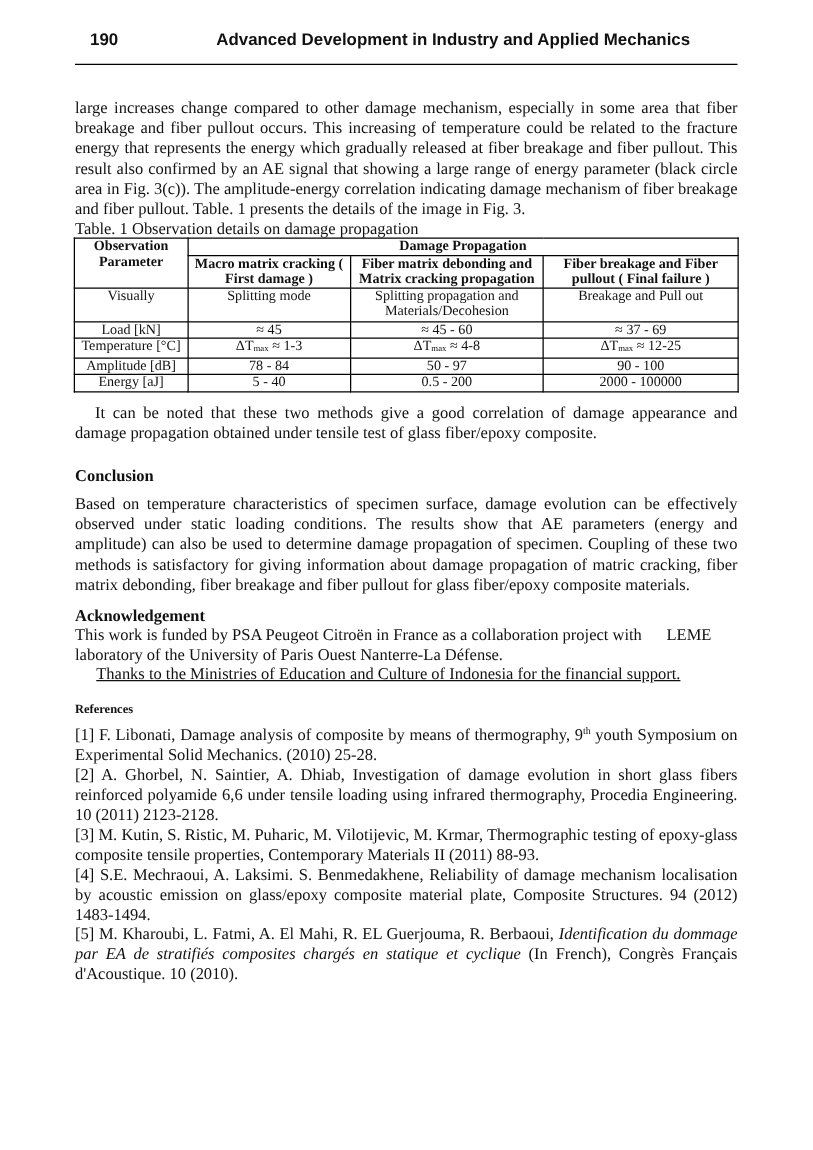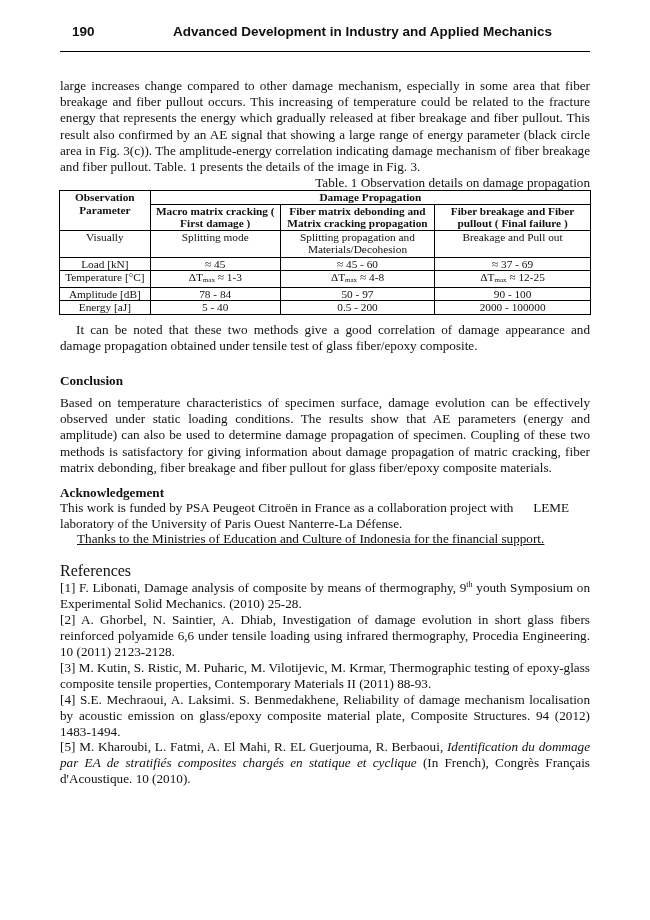--- a/index.html
+++ b/index.html
@@ -3,36 +3,36 @@
 <meta charset="utf-8">
 <style>
   html, body { margin: 0; padding: 0; background: #ffffff; }
   body { width: 650px; height: 920px; position: relative; overflow: hidden; color: #111; }
   .header { position: absolute; left: 72px; top: 22px; width: 530px; height: 20px; font-family: "Liberation Sans", sans-serif; font-weight: bold; font-size: 13.5px; }
   .header .pnum { position: absolute; left: 0; top: 2px; }
   .header .jtitle { position: absolute; left: 101px; top: 2px; }
   .hrule { position: absolute; left: 60px; top: 51px; width: 530px; height: 0; border-top: 1.3px solid #000; }
   .body-text { position: absolute; left: 60px; width: 530px; font-family: "Liberation Serif", serif; font-size: 13.2px; line-height: 16.2px; text-align: justify; }
   .p1 { top: 78px; }
-  .caption { position: absolute; left: 60px; width: 530px; top: 175px; text-align: right; font-family: "Liberation Serif", serif; font-size: 13.2px; }
+  .caption { position: absolute; left: 60px; width: 530px; top: 175px; text-align: left; font-family: "Liberation Serif", serif; font-size: 13.2px; }
   table.obs { position: absolute; left: 59px; top: 190px; width: 532px; border-collapse: collapse; font-family: "Liberation Serif", serif; font-size: 11.3px; line-height: 12.5px; }
   table.obs td, table.obs th { border: 1px solid #000000; padding: 0 2px; text-align: center; vertical-align: top; }
   table.obs th { font-weight: bold; }
   .c1 { width: 86px; } .c2 { width: 126px; } .c3 { width: 150px; } .c4 { width: 152px; }
   .row-vis td { height: 26px; }
   sub { font-size: 7px; vertical-align: -1px; }
   .p2 { top: 322px; text-indent: 16px; }
   .h-conc { position: absolute; left: 60px; top: 373px; font-family: "Liberation Serif", serif; font-weight: bold; font-size: 13.2px; }
   .p3 { top: 395px; }
   .h-ack { position: absolute; left: 60px; top: 485px; font-family: "Liberation Serif", serif; font-weight: bold; font-size: 13.2px; }
   .ack { position: absolute; left: 60px; width: 540px; font-family: "Liberation Serif", serif; font-size: 13.2px; line-height: 16px; }
   .ack1 { top: 500px; }
   .ack2 { top: 516px; }
   .ack3 { top: 531px; left: 77px; text-decoration: underline; }
-  .h-ref { position: absolute; left: 60px; top: 562px; font-family: "Liberation Serif", serif; font-weight: normal; font-size: 16px; }
+  .h-ref { position: absolute; left: 60px; top: 562px; font-family: "Liberation Serif", serif; font-weight: bold; font-size: 10px; }
   .refs { position: absolute; left: 60px; top: 577px; width: 530px; font-family: "Liberation Serif", serif; font-size: 13.2px; line-height: 15.9px; text-align: justify; }
   .ref { margin: 0; }
   i { font-style: italic; }
 </style>
 </head>
 <body>
 
 <div class="header">
   <span class="pnum">190</span>
   <span class="jtitle">Advanced Development in Industry and Applied Mechanics</span>

